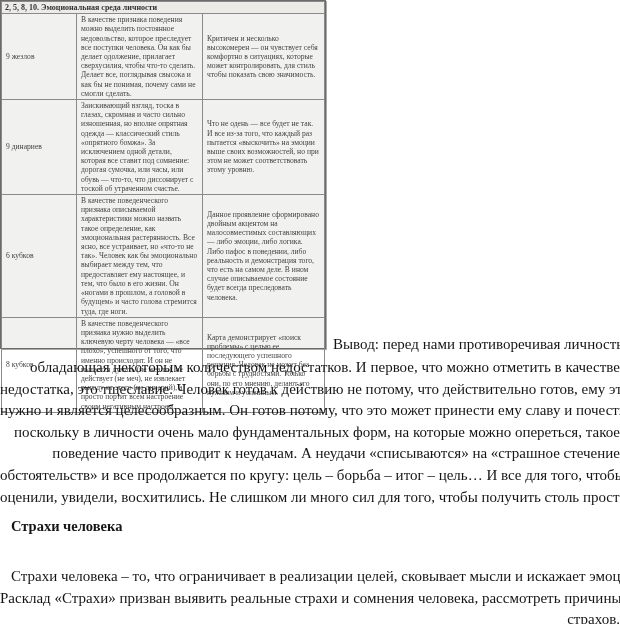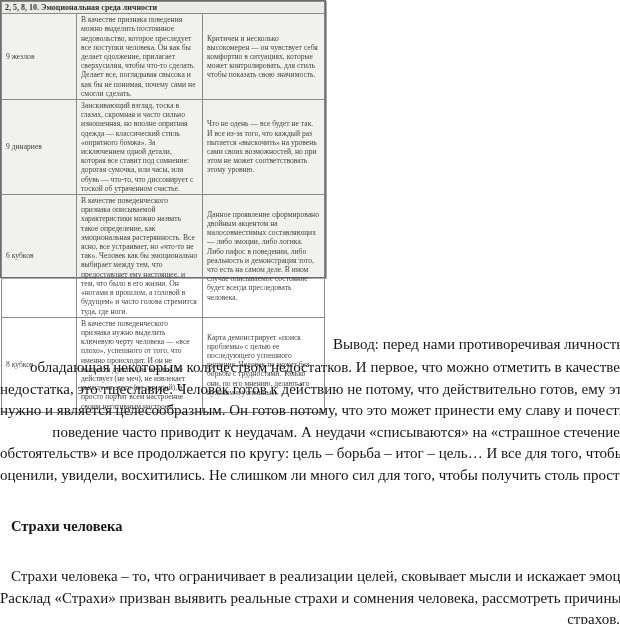--- a/index.html
+++ b/index.html
@@ -1,18 +1,18 @@
 <!DOCTYPE html>
 <html><head>
   <meta charset="utf-8">
   <style>
     html, body { margin: 0; padding: 0; background: #ffffff; }
     body { width: 620px; height: 624px; position: relative; overflow: hidden;
            font-family: "Liberation Serif", serif; color: #111; }
-    .table-img { position: absolute; left: 0; top: 0; width: 326px; height: 278px;
+    .table-img { position: absolute; left: 0; top: 0; width: 326px; height: 349px;
                  background: #f1f1ef; border: 1px solid #6b6b6b; box-sizing: border-box;
                  box-shadow: 1px 1px 0 #aaa; }
     table.card-table { border-collapse: collapse; width: 100%; height: 100%;
                        font-family: "Liberation Serif", serif; font-size: 7.6px; line-height: 9.2px;
                        color: #444; }
     table.card-table td, table.card-table th { border: 1px solid #8a8a8a; vertical-align: middle; padding: 1px 4px; }
     table.card-table th { text-align: left; font-weight: bold; font-size: 8px; height: 9px; background: #ecebe7; color: #333; padding: 1px 3px; }
     td.card-name { width: 66px; }
     td.desc { width: 117px; }
     td.note { }
@@ -33,21 +33,21 @@
       <th colspan="3">2, 5, 8, 10. Эмоциональная среда личности</th>
     </tr>
     <tr style="height:80px">
       <td class="card-name">9 жезлов</td>
       <td class="desc">В качестве признака поведения можно выделить постоянное недовольство, которое преследует все поступки человека. Он как бы делает одолжение, прилагает сверхусилия, чтобы что-то сделать. Делает все, поглядывая свысока и как бы не понимая, почему сами не смогли сделать.</td>
       <td class="note">Критичен и несколько высокомерен — он чувствует себя комфортно в ситуациях, которые может контролировать, для стиль чтобы показать свою значимость.</td>
     </tr>
     <tr style="height:82px">
       <td class="card-name">9 динариев</td>
       <td class="desc">Заискивающий взгляд, тоска в глазах, скромная и часто сильно изношенная, но вполне опрятная одежда — классический стиль «опрятного бомжа». За исключением одной детали, которая все ставит под сомнение: дорогая сумочка, или часы, или обувь — что-то, что диссонирует с тоской об утраченном счастье.</td>
-      <td class="note">Что не одень — все будет не так. И все из-за того, что каждый раз пытается «выскочить» на уровень сами своих возможностей, но при этом не может соответствовать этому уровню.</td>
+      <td class="note">Что не одень — все будет не так. И все из-за того, что каждый раз пытается «выскочить» на эмоции выше своих возможностей, но при этом не может соответствовать этому уровню.</td>
     </tr>
     <tr style="height:100px">
       <td class="card-name">6 кубков</td>
       <td class="desc">В качестве поведенческого признака описываемой характеристики можно назвать такое определение, как эмоциональная растерянность. Все ясно, все устраивает, но «что-то не так». Человек как бы эмоционально выбирает между тем, что предоставляет ему настоящее, и тем, что было в его жизни. Он «ногами в прошлом, а головой в будущем» и часто голова стремится туда, где ноги.</td>
       <td class="note">Данное проявление сформировано двойным акцентом на малосовместимых составляющих — либо эмоции, либо логика. Либо пафос в поведении, либо реальность и демонстрация того, что есть на самом деле. В ином случае описываемое состояние будет всегда преследовать человека.</td>
     </tr>
     <tr style="height:80px">
       <td class="card-name">8 кубков</td>
       <td class="desc">В качестве поведенческого признака нужно выделить ключевую черту человека — «все плохо», успешного от того, что именно происходит. И он не пытается думать (не жезлы), не действует (не меч), не извлекает выгоду от этого (не динарий), а просто портит всем настроение своим негативным настроем.</td>
       <td class="note">Карта демонстрирует «поиск проблемы» с целью ее последующего успешного решения. Человек не может без борьбы с трудностями. Только они, по его мнению, делают его нужным и успешным.</td>
@@ -55,20 +55,21 @@
   </tbody>
     </table>
 </div>
 
 <div class="conclusion-first">Вывод: перед нами противоречивая личность,</div>
 
 <div class="main-text para1">
   <span class="line">обладающая некоторым количеством недостатков. И первое, что можно отметить в качестве</span>
   <span class="line">недостатка, это тщеславие. Человек готов к действию не потому, что действительно готов, ему это</span>
   <span class="line">нужно и является целесообразным. Он готов потому, что это может принести ему славу и почести. Но</span>
+  <span class="line">поскольку в личности очень мало фундаментальных форм, на которые можно опереться, такое</span>
   <span class="line">поведение часто приводит к неудачам. А неудачи «списываются» на «страшное стечение</span>
   <span class="line">обстоятельств» и все продолжается по кругу: цель – борьба – итог – цель… И все для того, чтобы его</span>
   <span class="line">оценили, увидели, восхитились. Не слишком ли много сил для того, чтобы получить столь простое</span>
 </div>
 
 <div class="heading">Страхи человека</div>
 
 <div class="main-text para2">
   <span class="line">Страхи человека – то, что ограничивает в реализации целей, сковывает мысли и искажает эмоции.</span>
   <span class="line" style="margin-left:-11px">Расклад «Страхи» призван выявить реальные страхи и сомнения человека, рассмотреть причины этих</span>

